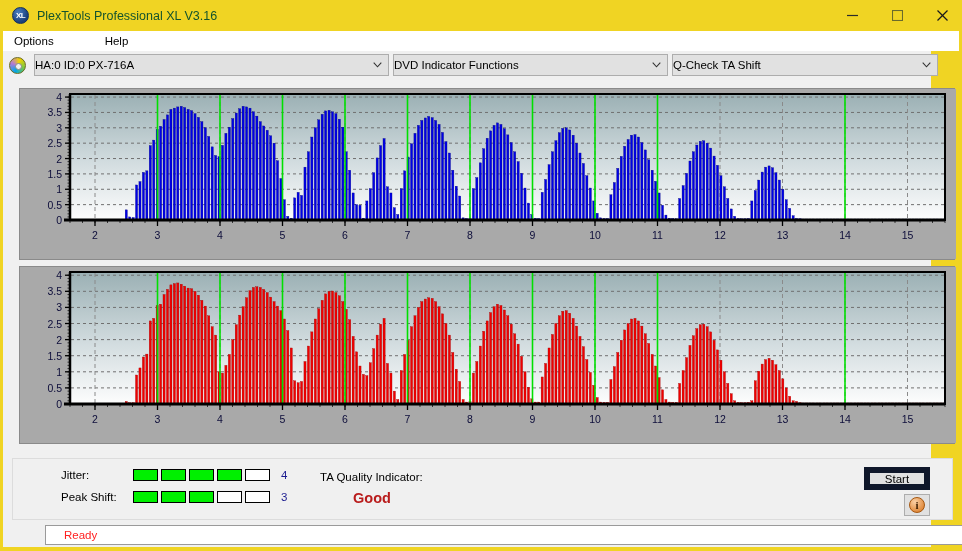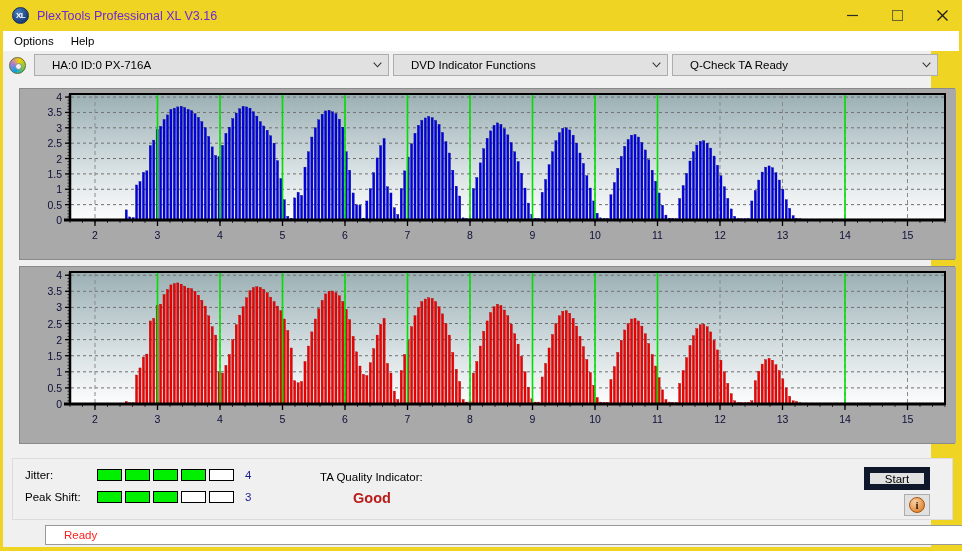--- a/index.html
+++ b/index.html
@@ -34,41 +34,42 @@
     border-radius: 50%;
     background: radial-gradient(circle at 35% 30%, #4a7fc1, #1a3f7a 70%);
     border: 1px solid #14305c;
     color: #fff;
     font-size: 8px; font-weight: bold;
     display: flex; align-items: center; justify-content: center;
     letter-spacing: -0.5px;
     flex: none;
   }
   .title-text {
-    font-size: 12.5px; color: #6d28d9;
+    font-size: 12.5px; color: #14532d;
     white-space: nowrap;
   }
   .win-controls {
     position: absolute; right: 0; top: 0;
     height: 31px; display: flex;
   }
   .win-btn {
     width: 45px; height: 31px;
     display: flex; align-items: center; justify-content: center;
     color: #2b2b2b;
   }
   .win-btn svg { display: block; }
   
   .menubar {
     position: absolute; top: 31px; left: 0;
     width: 956px; height: 20px;
     background: #ffffff;
     display: flex; align-items: center;
     padding-left: 6px;
     border-bottom: 1px solid #ffffff;
+    gap: 34px;
   }
   .menu-item {
     font-size: 11.5px; color: #000;
     padding: 2px 8px 2px 5px;
     margin-right: 4px;
   }
   
   .toolbar {
     position: absolute; top: 53px; left: 0;
     width: 956px; height: 24px;
@@ -93,21 +94,21 @@
     margin: -2.5px 0 0 -2.5px;
     border-radius: 50%;
     background: #f0f0f0;
     border: 1px solid #888;
   }
   .combo {
     height: 22px;
     background: #e1e1e1;
     border: 1px solid #adadad;
     display: flex; align-items: center;
-    padding: 0 2px 0 17px;
+    padding: 0 2px 0 0;
     font-size: 11.5px; color: #000;
     position: relative;
     white-space: nowrap;
     overflow: hidden;
   }
   .combo.c1 { width: 355px; }
   .combo.c2 { width: 275px; }
   .combo.c3 { width: 266px; }
   .combo .cb-label { flex: 1; overflow: hidden; text-overflow: ellipsis; }
   .chev {
@@ -129,21 +130,21 @@
   .info-group {
     position: absolute;
     left: 9px; top: 458px;
     width: 941px; height: 62px;
     background: #f0f0f0;
     border: 1px solid #dcdcdc;
   }
   .meter-row {
     position: absolute;
     display: flex; align-items: center;
-    font-size: 11.5px; color: #000;
+    font-size: 11.5px; color: #000; margin-left: 36px;
   }
   .meter-row.r1 { left: 12px; top: 10px; }
   .meter-row.r2 { left: 12px; top: 32px; }
   .meter-label { width: 72px; }
   .meter-blocks { display: flex; gap: 3px; }
   .blk {
     width: 25px; height: 12px;
     border: 1px solid #000;
     background: #ffffff;
   }
@@ -245,21 +246,21 @@
     </div>
     <div class="combo c2">
       <span class="cb-label">DVD Indicator Functions</span>
       <span class="chev">
         <svg width="9" height="6" viewBox="0 0 9 6">
             <polyline points="0.7,0.7 4.5,4.8 8.3,0.7" fill="none" stroke="#333" stroke-width="1.1"></polyline>
           </svg>
       </span>
     </div>
     <div class="combo c3">
-      <span class="cb-label">Q-Check TA Ready</span>
+      <span class="cb-label">Q-Check TA Shift</span>
       <span class="chev">
         <svg width="9" height="6" viewBox="0 0 9 6">
             <polyline points="0.7,0.7 4.5,4.8 8.3,0.7" fill="none" stroke="#333" stroke-width="1.1"></polyline>
           </svg>
       </span>
     </div>
   </div>
 
   <div class="chart-panel" id="chart-top">
     <svg class="chart-svg" id="svg-top" viewBox="0 0 936 170">

